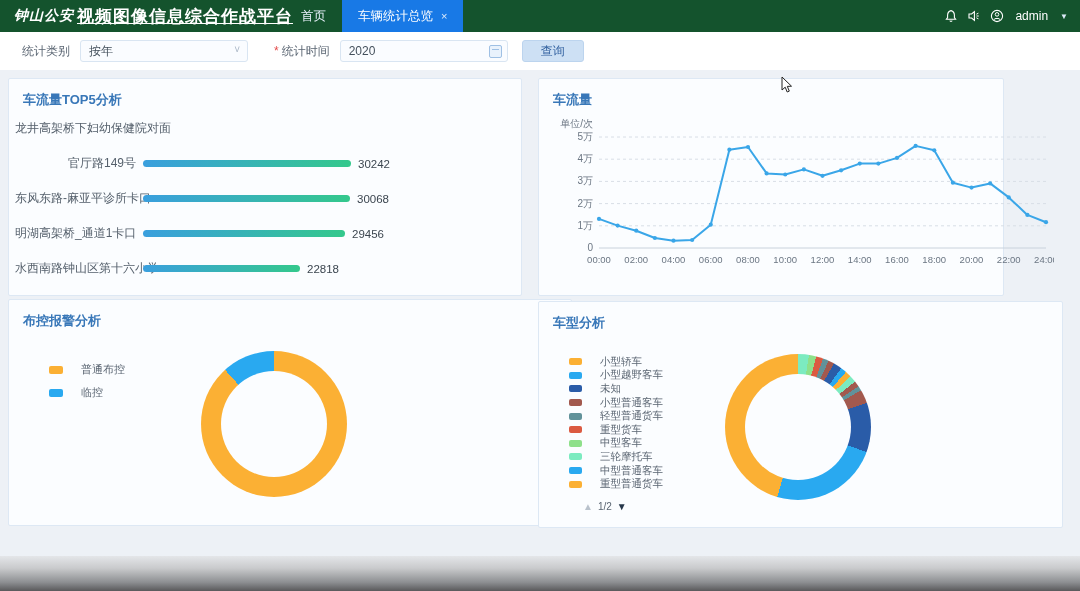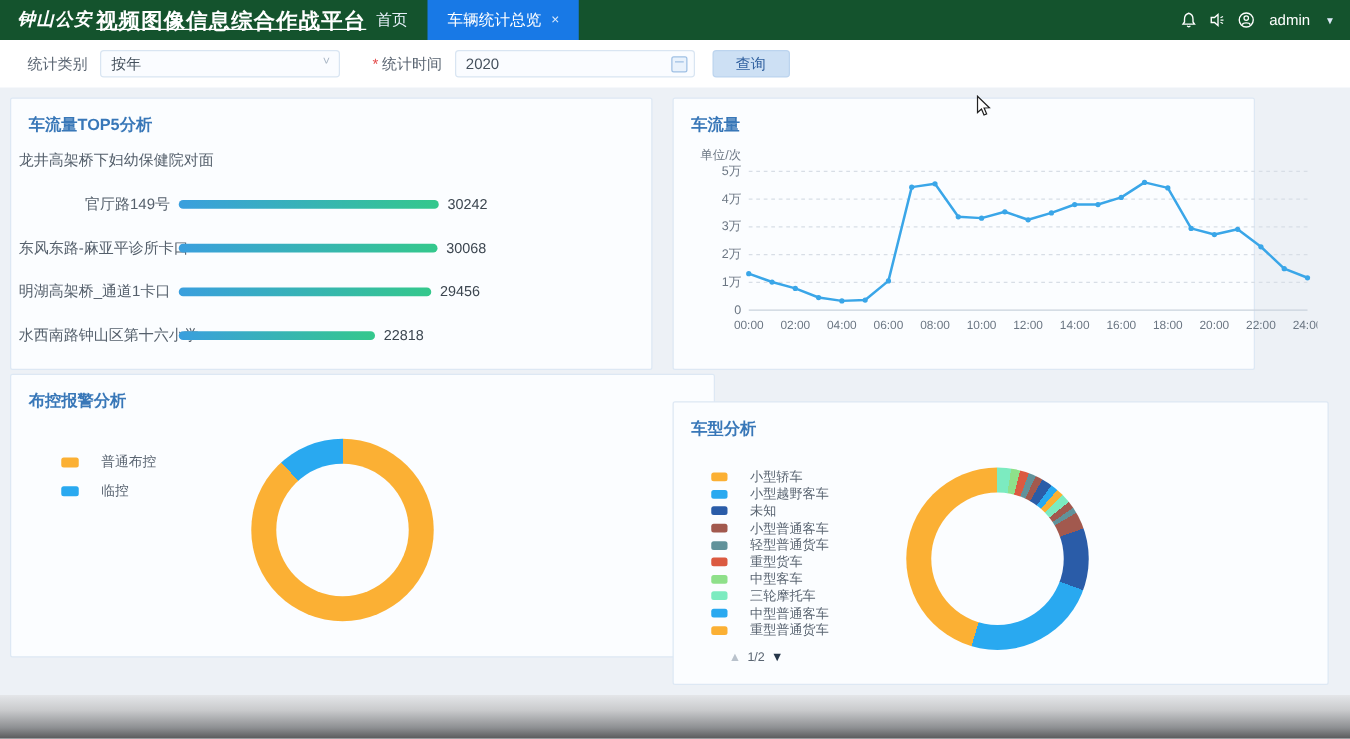--- a/index.html
+++ b/index.html
@@ -33,21 +33,21 @@
   .caret { font-size:8px; color:#dce9f8; margin-left:3px; }
 
   
   .filterbar {
     position:absolute; top:32px; left:0; width:1080px; height:38px;
     background:#fff; display:flex; align-items:center;
   }
   .f-label { font-size:12px; color:#5a6572; }
   .lab-cat { margin-left:22px; }
   .select-box, .date-box {
-    position:relative; margin-left:10px; width:192px; height:22px;
+    position:relative; margin-left:10px; width:168px; height:22px;
     background:#fafcff; border:1px solid #d9e5f2; border-radius:3px;
     display:flex; align-items:center; padding:0 22px 0 8px;
     font-size:12px; color:#44505c; cursor:pointer;
   }
   .chev { position:absolute; right:7px; top:3px; font-size:10px; color:#a9b6c5; }
   .req-star { color:#e34b4b; font-size:12px; margin-left:26px; }
   .lab-time { margin-left:3px; }
   .cal-icon {
     position:absolute; right:5px; top:4px; width:13px; height:13px;
     border:1px solid #9fc0e4; border-radius:2px; background:#e9f2fc;
@@ -60,21 +60,21 @@
   }
 
   
   .panel {
     position:absolute; background:#fbfdff; border:1px solid #dde8f4; border-radius:2px;
   }
   .panel-title { position:absolute; left:14px; top:12px; font-size:13px; font-weight:bold; color:#3877b8; }
   #panel-top5    { left:8px;   top:78px;  width:514px; height:218px; }
   #panel-flow    { left:538px; top:78px;  width:466px; height:218px; }
   #panel-alarm   { left:8px;   top:299px; width:564px; height:227px;padding-left:27px; }
-  #panel-vehicle { left:538px; top:321px; width:525px; height:227px; }
+  #panel-vehicle { left:538px; top:301px; width:525px; height:227px; }
 
   
   .bar-rows { position:absolute; left:6px; top:32px; right:10px; }
   .bar-row { display:flex; align-items:center; height:35px; }
   .bar-label { width:128px; text-align:right; font-size:12px; color:#55606c; flex:none; padding-right:7px; white-space:nowrap; }
   .bar-track { flex:1; display:flex; align-items:center; }
   .bar-fill { height:7px; border-radius:4px; background:linear-gradient(90deg,#3a9fde,#34c88c); flex:none; }
   .bar-value { font-size:11.5px; color:#3c4650; margin-left:7px; }
 
   

